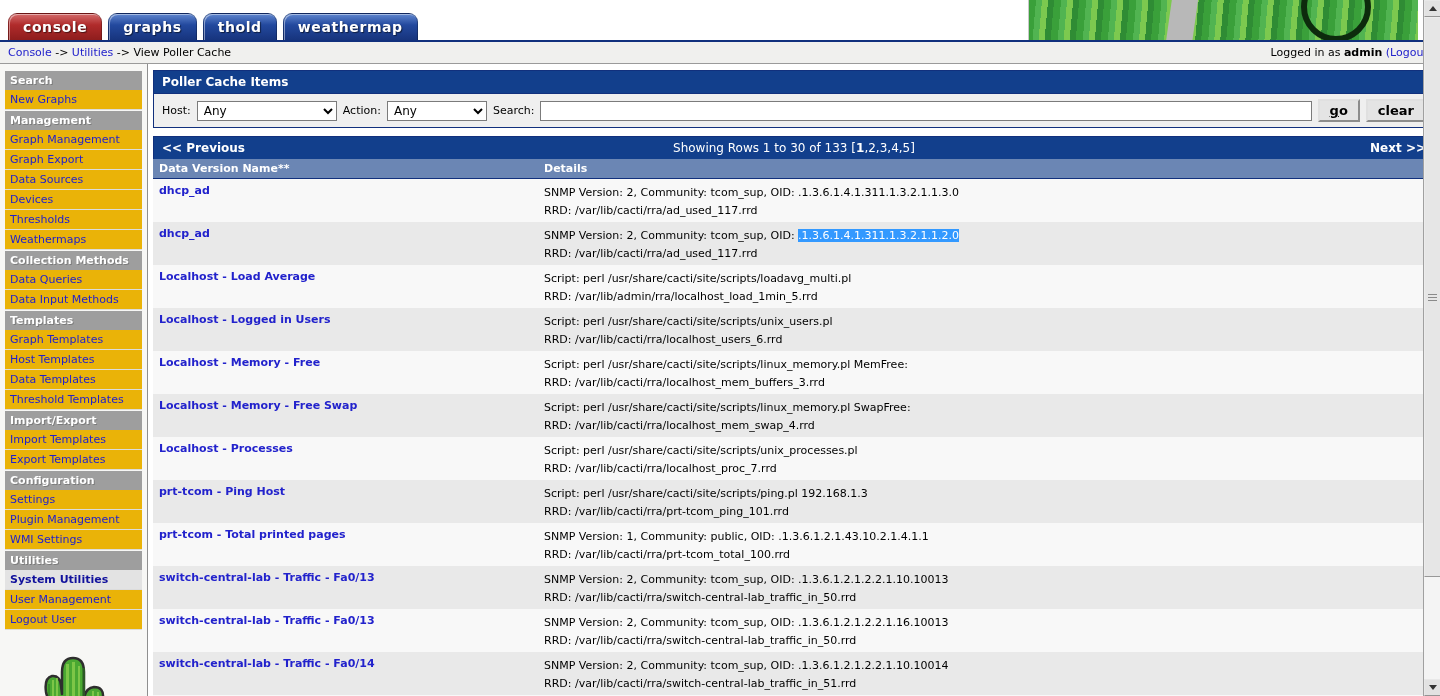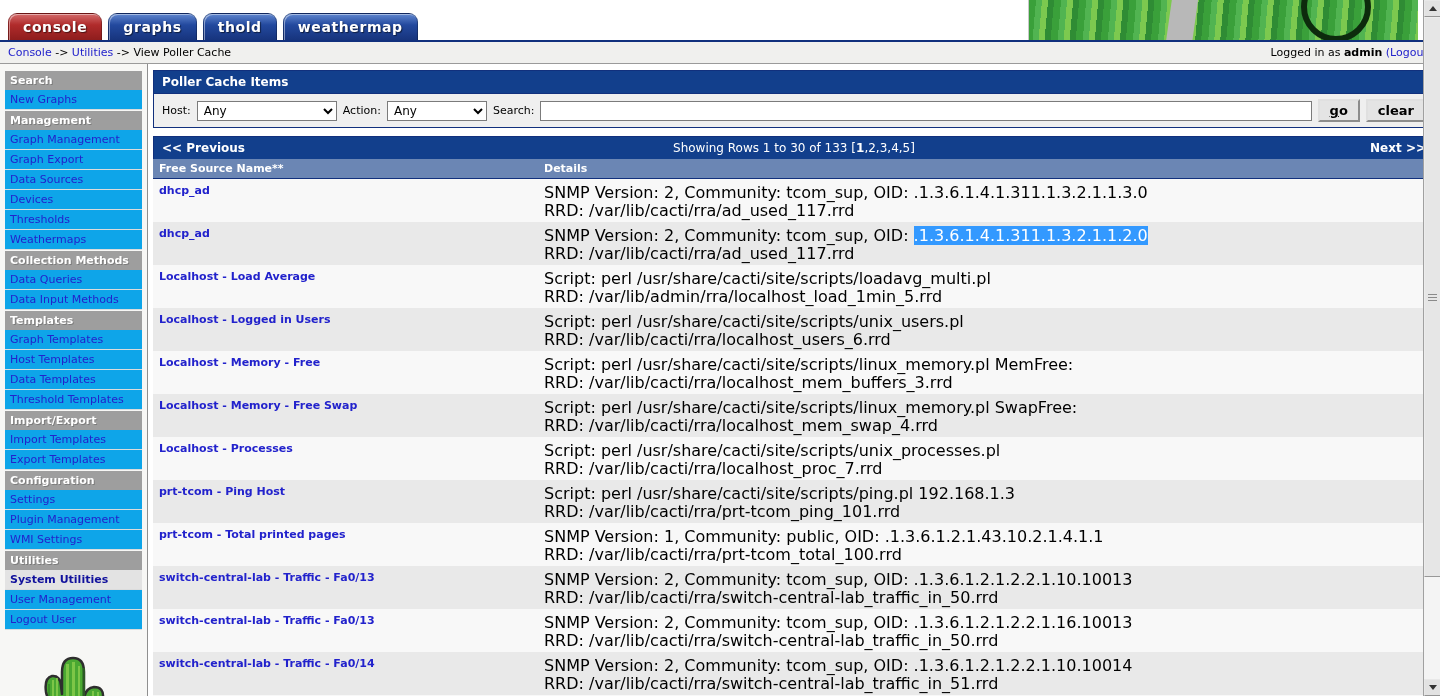--- a/index.html
+++ b/index.html
@@ -118,21 +118,21 @@
     margin-top: 1px;
     text-shadow: 1px 1px 0 rgba(0,0,0,.22);
   }
   .nav-link {
     display: block;
     padding: 3px 5px;
     color: #2222cc;
     text-decoration: none;
     border-bottom: 1px solid #dcdcdc;
     font-size: 11px;
-    background: #0ea5e9;
+    background: #eab308;
   }
   .nav-link.current {
     font-weight: bold;
     color: #11119c;
     background: #e3e3e3;
   }
   #cactus-wrap {
     display: flex; justify-content: center;
     padding-top: 18px;
   }
@@ -226,21 +226,21 @@
   }
   td.c-name a {
     color: #2222cc;
     font-weight: bold;
     font-size: 11px;
     text-decoration: none;
   }
   td.c-det {
     padding: 5px 6px 2px 6px;
     vertical-align: top;
-    font-size: 16px;
+    font-size: 11px;
     line-height: 18px;
   }
   tr.r-alt td { background: #e9e9e9; }
   tr.r-norm td { background: #f8f8f8; }
   .det-line { white-space: nowrap; }
   .sel {
     background: #3399ff;
     color: #ffffff;
   }
 
@@ -398,21 +398,21 @@
       <div id="pg-mid">
         <span>Showing Rows 1 to 30 of 133</span>
         <span class="pgnums"> [<a href="#" class="cur">1</a>,<a href="#">2</a>,<a href="#">3</a>,<a href="#">4</a>,<a href="#">5</a>]</span>
       </div>
       <div id="pg-next">Next &gt;&gt;</div>
     </div>
 
     <table class="grid">
       <thead>
         <tr>
-          <th class="c-name">Free Source Name**</th>
+          <th class="c-name">Data Version Name**</th>
           <th class="c-det">Details</th>
         </tr>
       </thead>
       <tbody id="grid-body">
           <tr class="r-norm">
             <td class="c-name"><a href="#">dhcp_ad</a></td>
             <td class="c-det">
               <div class="det-line"><span>SNMP Version: 2, Community: tcom_sup, OID: </span><span>.1.3.6.1.4.1.311.1.3.2.1.1.3.0</span></div>
               <div class="det-line">RRD: /var/lib/cacti/rra/ad_used_117.rrd</div>
             </td>

